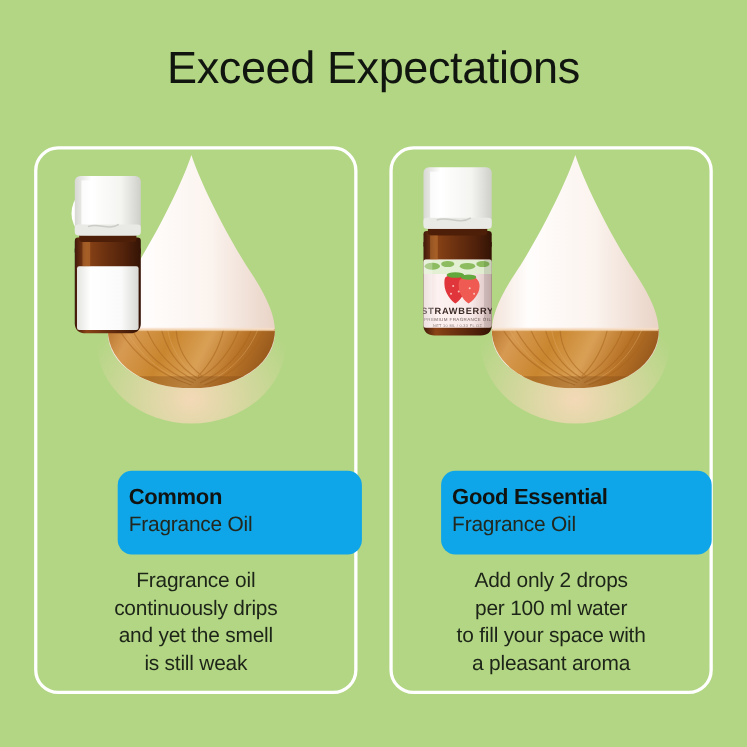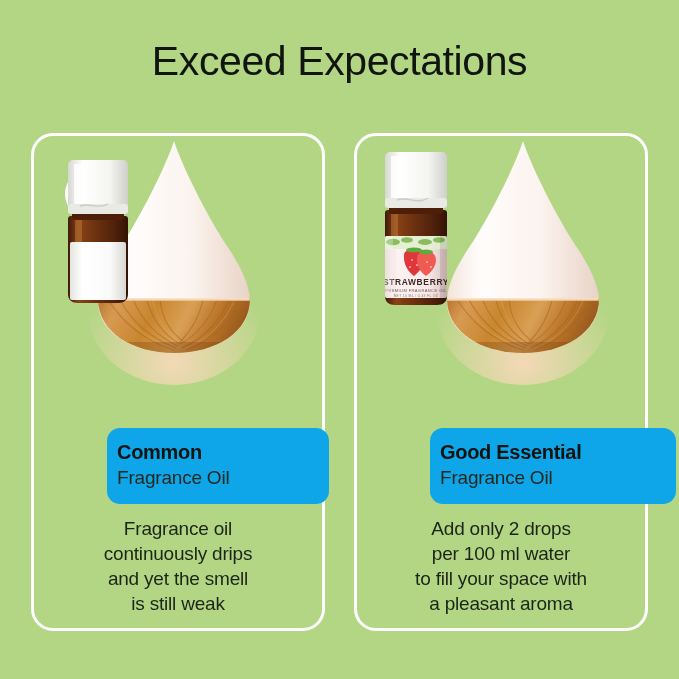--- a/index.html
+++ b/index.html
@@ -79,21 +79,21 @@
     top: 292px;
     width: 222px;
     padding: 12px 10px 14px 10px;
     background: #0ea5e9;
     border-radius: 13px;
     text-align: left;
     box-sizing: border-box;
     margin-left: 40px;
   }
   .card-right .plate {
-    left: 33px;
+    left: 4px;
     width: 246px;
   }
   .plate-title {
     font-size: 20px;
     line-height: 25px;
     font-weight: 700;
     color: #101310;
     letter-spacing: -0.3px;
   }
   .plate-sub {

